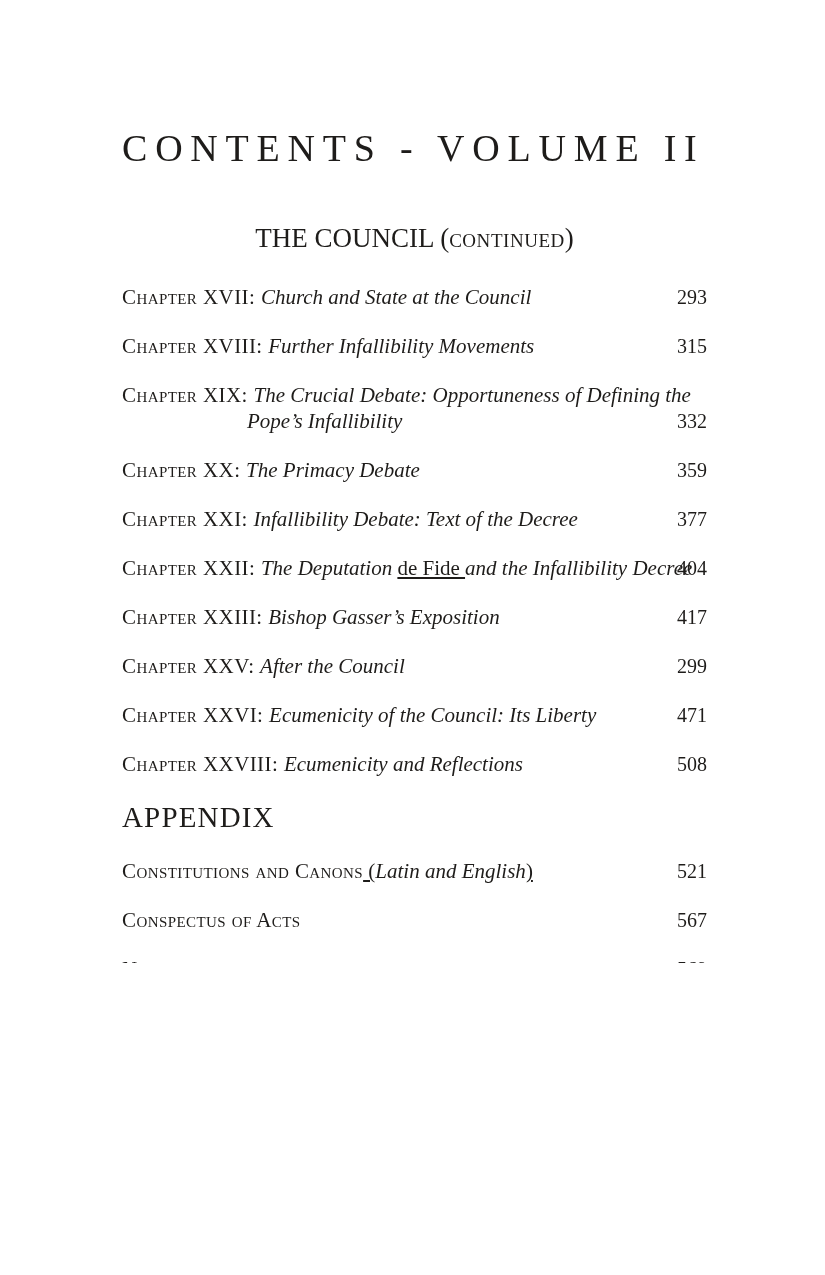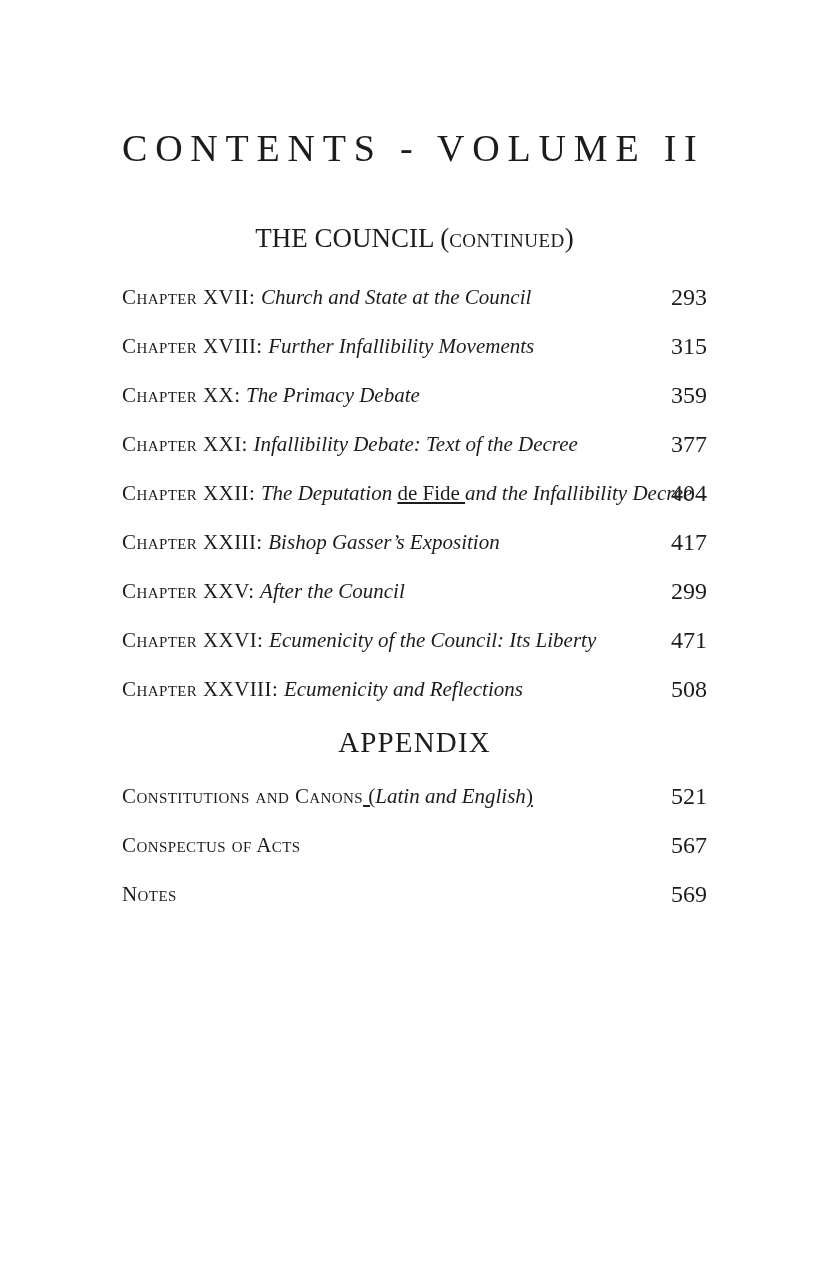--- a/index.html
+++ b/index.html
@@ -53,29 +53,29 @@
     padding-right: 10px;
     min-width: 0;
   }
   .row-line1 { white-space: nowrap; }
   .row-line2 {
     padding-left: 125px;
     white-space: nowrap;
   }
   .row-page {
     flex: 0 0 auto;
-    font-size: 24px;
+    font-size: 20px;
     line-height: 26px;
     text-align: left;
     margin-left: 8px;
   }
   .appendix-heading {
     font-size: 29px;
     font-weight: normal;
-    text-align: center;
+    text-align: left;
     letter-spacing: 0.04em;
     margin: 14px 0 24px 0;
     line-height: 34px;
   }
 </style>
 </head>
 <body>
 
 <div class="page">
   <div class="content">
@@ -98,20 +98,29 @@
   <div class="toc-row">
     <div class="row-text">
       <div class="row-line1">
         <span class="sc">Chapter XVIII: </span><span><span class="it">Further Infallibility Movements</span></span>
       </div>
 
     </div>
     <div class="row-page">315</div>
   </div>
 
+  <div class="toc-row">
+    <div class="row-text">
+      <div class="row-line1">
+        <span class="sc">Chapter XIX: </span><span><span class="it">The Crucial Debate: Opportuneness of Defining the</span></span>
+      </div>
+      <div class="row-line2 it">Pope’s Infallibility</div>
+    </div>
+    <div class="row-page">332</div>
+  </div>
 
   <div class="toc-row">
     <div class="row-text">
       <div class="row-line1">
         <span class="sc">Chapter XX: </span><span><span class="it">The Primacy Debate</span></span>
       </div>
 
     </div>
     <div class="row-page">359</div>
   </div>

